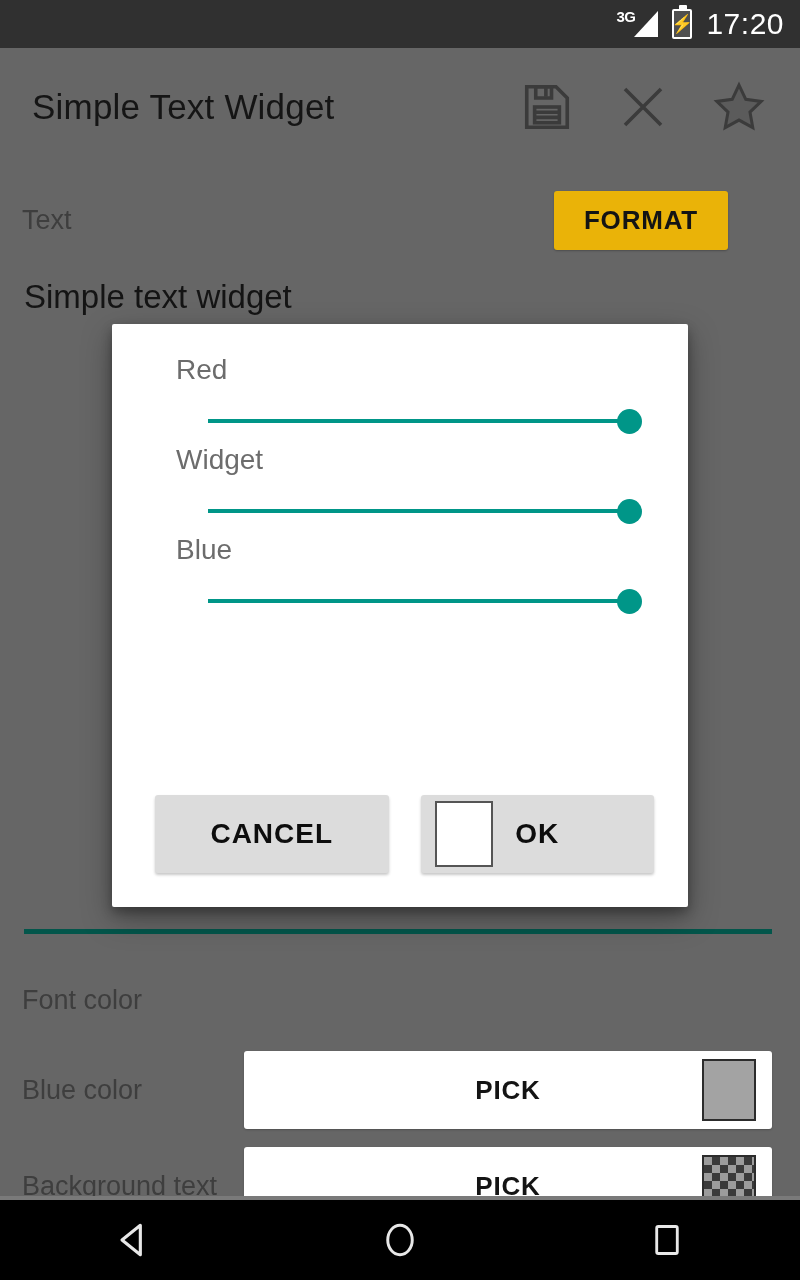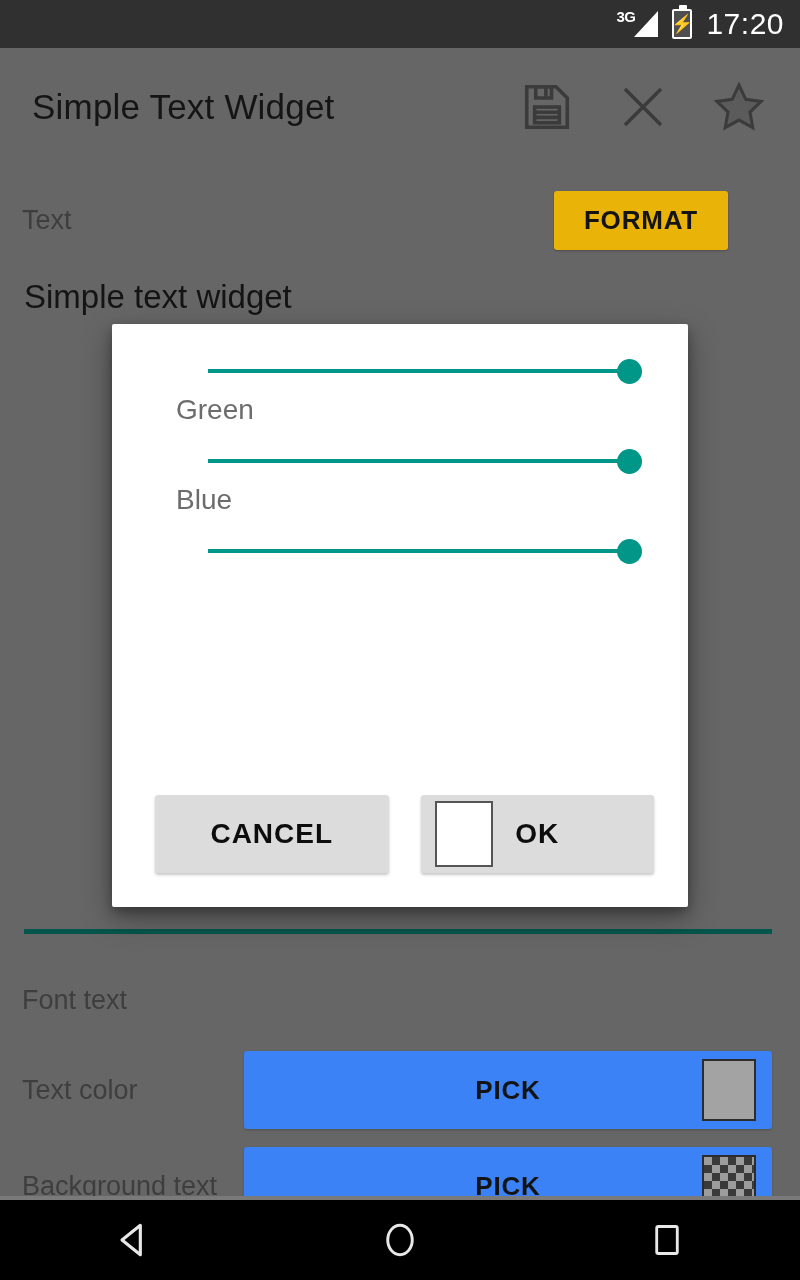--- a/index.html
+++ b/index.html
@@ -180,21 +180,21 @@
     left: 0; width: 800px; height: 78px;
     display: flex; align-items: center;
     padding-left: 22px;
   }
   .pick-row .row-label { width: 222px; flex: 0 0 auto; }
   .pick-btn {
     position: relative;
     flex: 1;
     margin-right: 28px;
     height: 78px;
-    background: #3b82f6;
+    background: #ffffff;
     border-radius: 3px;
     display: flex;
     align-items: center;
     justify-content: center;
     box-shadow: 0 1px 2px rgba(0,0,0,0.22);
   }
   .pick-btn-label {
     font-size: 26px;
     font-weight: bold;
     color: #141414;
@@ -378,26 +378,26 @@
     <div class="row-text-header">
       <div class="label-text">Text</div>
       <div class="btn-format">FORMAT</div>
     </div>
 
     <div class="text-value">Simple text widget</div>
 
     <div class="fontsize-track"></div>
 
     <div class="row-fontsize">
-      <div class="row-label">Font text</div>
+      <div class="row-label">Font color</div>
     </div>
     <div class="fontsize-underline"></div>
 
     <div class="pick-row" style="top:886px;">
-      <div class="row-label">Text color</div>
+      <div class="row-label">Blue color</div>
       <div class="pick-btn">
         <span class="pick-btn-label">PICK</span>
         <span class="swatch swatch-white"></span>
       </div>
     </div>
 
     <div class="pick-row" style="top:982px;">
       <div class="row-label">Background text</div>
       <div class="pick-btn">
         <span class="pick-btn-label">PICK</span>
@@ -417,28 +417,29 @@
       </div>
     </div>
 
   </div>
 
   <div class="scrim"></div>
 
   <div class="dialog">
 
     <div class="slider-group">
+      <div class="slider-label">Red</div>
       <div class="slider">
         <span class="slider-track"></span>
         <span class="slider-thumb"></span>
       </div>
     </div>
 
     <div class="slider-group">
-      <div class="slider-label">Green</div>
+      <div class="slider-label">Widget</div>
       <div class="slider">
         <span class="slider-track"></span>
         <span class="slider-thumb"></span>
       </div>
     </div>
 
 
     <div class="slider-group">
       <div class="slider-label">Blue</div>
       <div class="slider">

